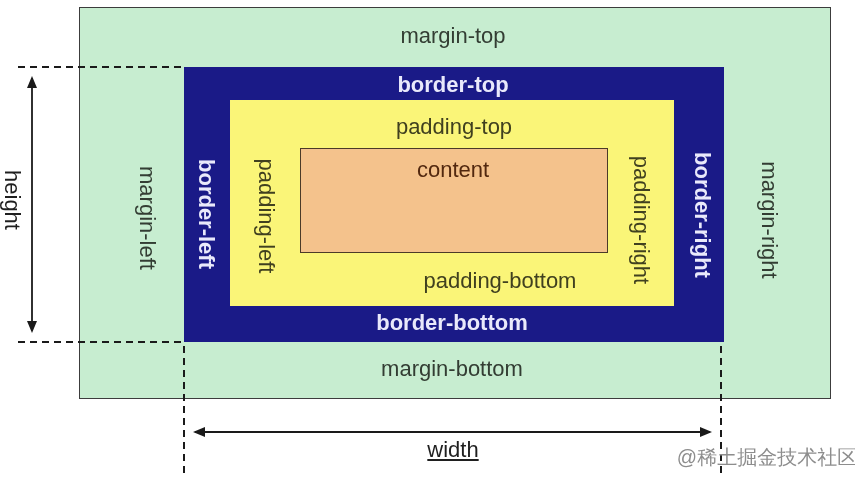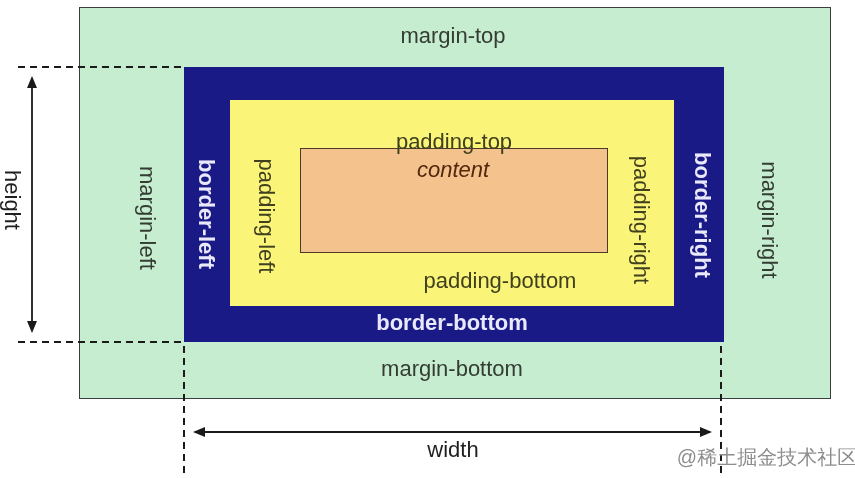--- a/index.html
+++ b/index.html
@@ -75,26 +75,27 @@
 
   <div class="margin-box">
     <div class="border-box">
       <div class="padding-box">
         <div class="content-box"></div>
       </div>
     </div>
   </div>
 
   <div class="lbl margin-text" style="left:453px; top:36px;">margin-top</div>
-  <div class="lbl padding-text" style="left:454px; top:127px;margin-top:15px;">padding-top</div>
-  <div class="lbl content-text" style="left:453px; top:170px;font-style:italic;">content</div>
+  <div class="lbl border-text" style="left:453px; top:85px;">border-top</div>
+  <div class="lbl padding-text" style="left:454px; top:127px;">padding-top</div>
+  <div class="lbl content-text" style="left:453px; top:170px;">content</div>
   <div class="lbl padding-text" style="left:452px; top:281px;margin-left:48px;">padding-bottom</div>
   <div class="lbl margin-text" style="left:452px; top:369px;">margin-bottom</div>
   <div class="lbl border-text" style="left:452px; top:323px;">border-bottom</div>
-  <div class="lbl measure-text" style="left:453px; top:450px;">width</div>
+  <div class="lbl measure-text" style="left:453px; top:450px;text-decoration:underline;">width</div>
 
   <div class="lbl vert measure-text" style="left:12px;  top:200px;">height</div>
   <div class="lbl vert margin-text" style="left:147px; top:218px;">margin-left</div>
   <div class="lbl vert border-text" style="left:206px; top:214px;">border-left</div>
   <div class="lbl vert padding-text" style="left:266px; top:216px;">padding-left</div>
   <div class="lbl vert padding-text" style="left:641px; top:220px;">padding-right</div>
   <div class="lbl vert border-text" style="left:702px; top:215px;">border-right</div>
   <div class="lbl vert margin-text" style="left:769px; top:220px;">margin-right</div>
 
   <svg class="overlay" viewBox="0 0 855 478" xmlns="http://www.w3.org/2000/svg">

